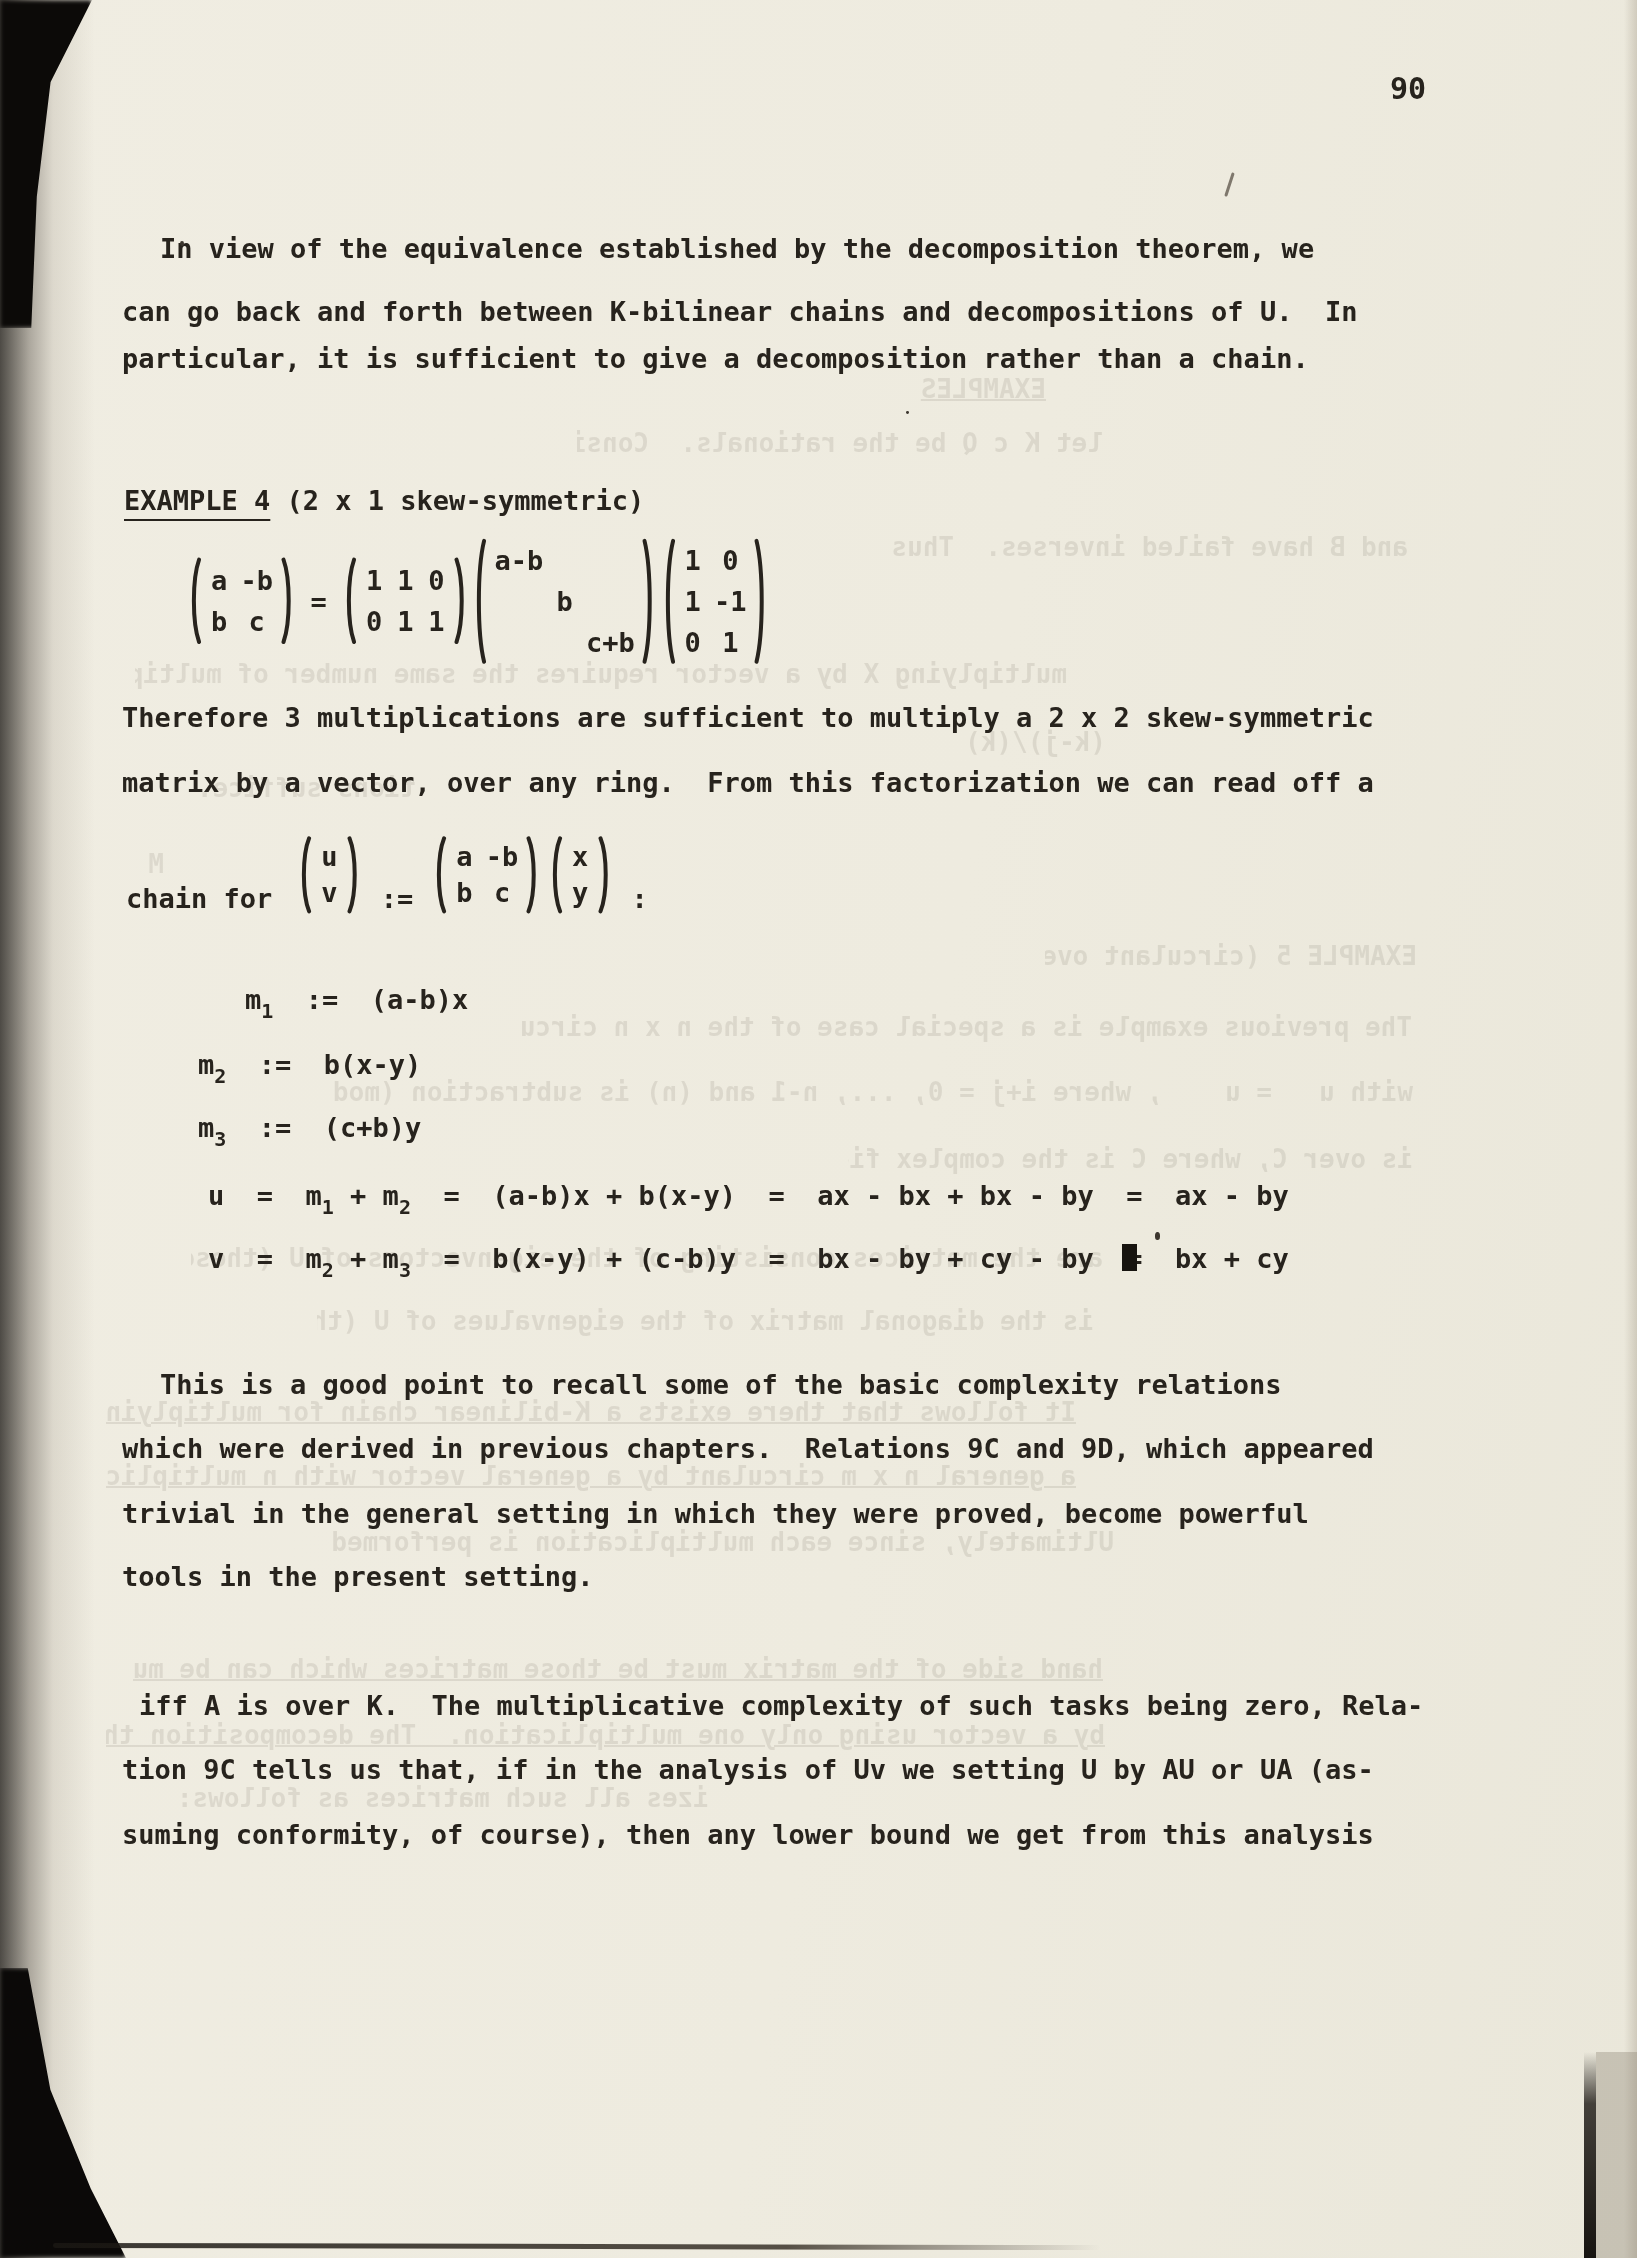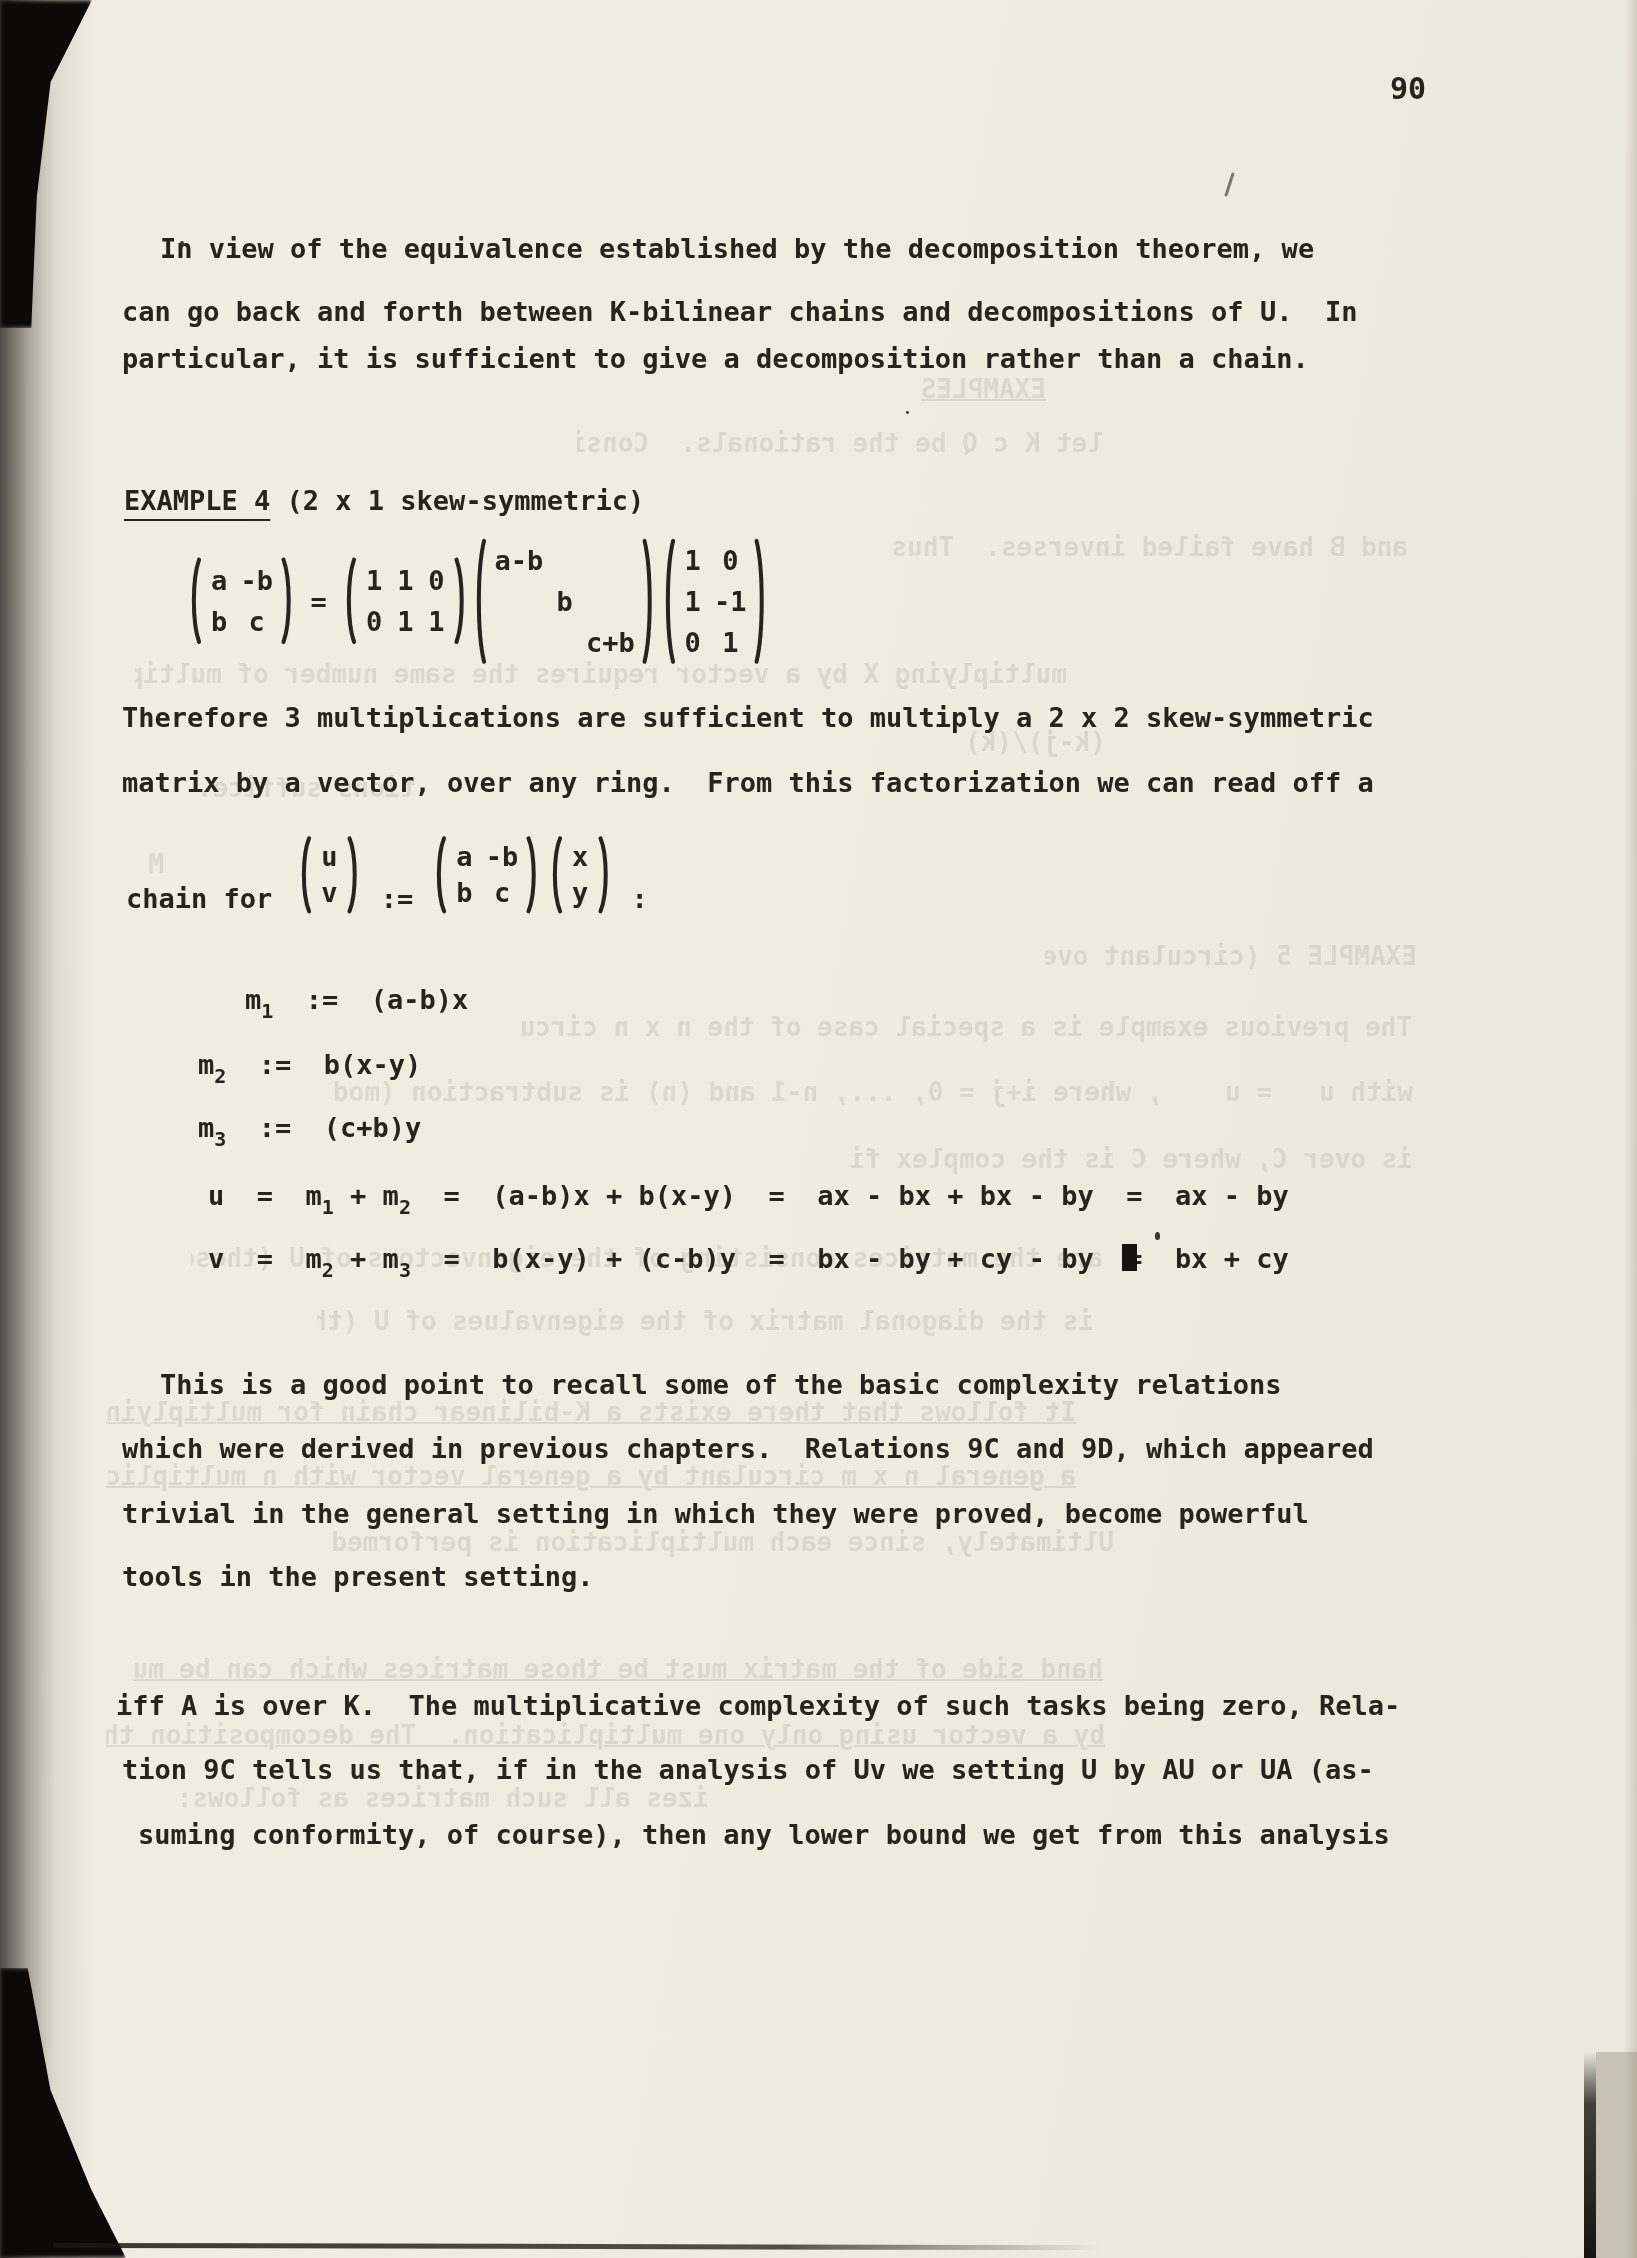--- a/index.html
+++ b/index.html
@@ -234,23 +234,23 @@
   <div class="tline" style="left:198px; top:1110px;">m<sub>3</sub>  :=  (c+b)y</div>
   <div class="tline" style="left:208px; top:1178px;">u  =  m<sub>1</sub> + m<sub>2</sub>  =  (a-b)x + b(x-y)  =  ax - bx + bx - by  =  ax - by</div>
   <div class="tline" style="left:208px; top:1241px;">v  =  m<sub>2</sub> + m<sub>3</sub>  =  b(x-y) + (c-b)y  =  bx - by + cy - by  =  bx + cy</div>
   <div class="qed"></div>
 
   <div class="tline" style="left:160px; top:1367px;">This is a good point to recall some of the basic complexity relations</div>
   <div class="tline" style="left:122px; top:1431px;">which were derived in previous chapters.  Relations 9C and 9D, which appeared</div>
   <div class="tline" style="left:122px; top:1496px;">trivial in the general setting in which they were proved, become powerful</div>
   <div class="tline" style="left:122px; top:1559px;">tools in the present setting.</div>
 
-  <div class="tline" style="left:116px; top:1688px;">iff A is over K.  The multiplicative complexity of such tasks being zero, Rela-</div>
+  <div class="tline" style="left:139px; top:1688px;">iff A is over K.  The multiplicative complexity of such tasks being zero, Rela-</div>
   <div class="tline" style="left:122px; top:1752px;">tion 9C tells us that, if in the analysis of Uv we setting U by AU or UA (as-</div>
-  <div class="tline" style="left:122px; top:1817px;margin-left:16px;">suming conformity, of course), then any lower bound we get from this analysis</div>
+  <div class="tline" style="left:122px; top:1817px;">suming conformity, of course), then any lower bound we get from this analysis</div>
 
   <div class="edge-left"></div>
   <div class="corner-tl"></div>
   <div class="corner-bl"></div>
   <div class="bottom-line"></div>
   <div class="br-bar"></div>
   <div class="br-shade"></div>
   <div class="right-strip"></div>
   <div class="stray-slash"></div>
   <div class="speck" style="left:1155px; top:1232px; width:4.8px; height:7.7px;"></div>

